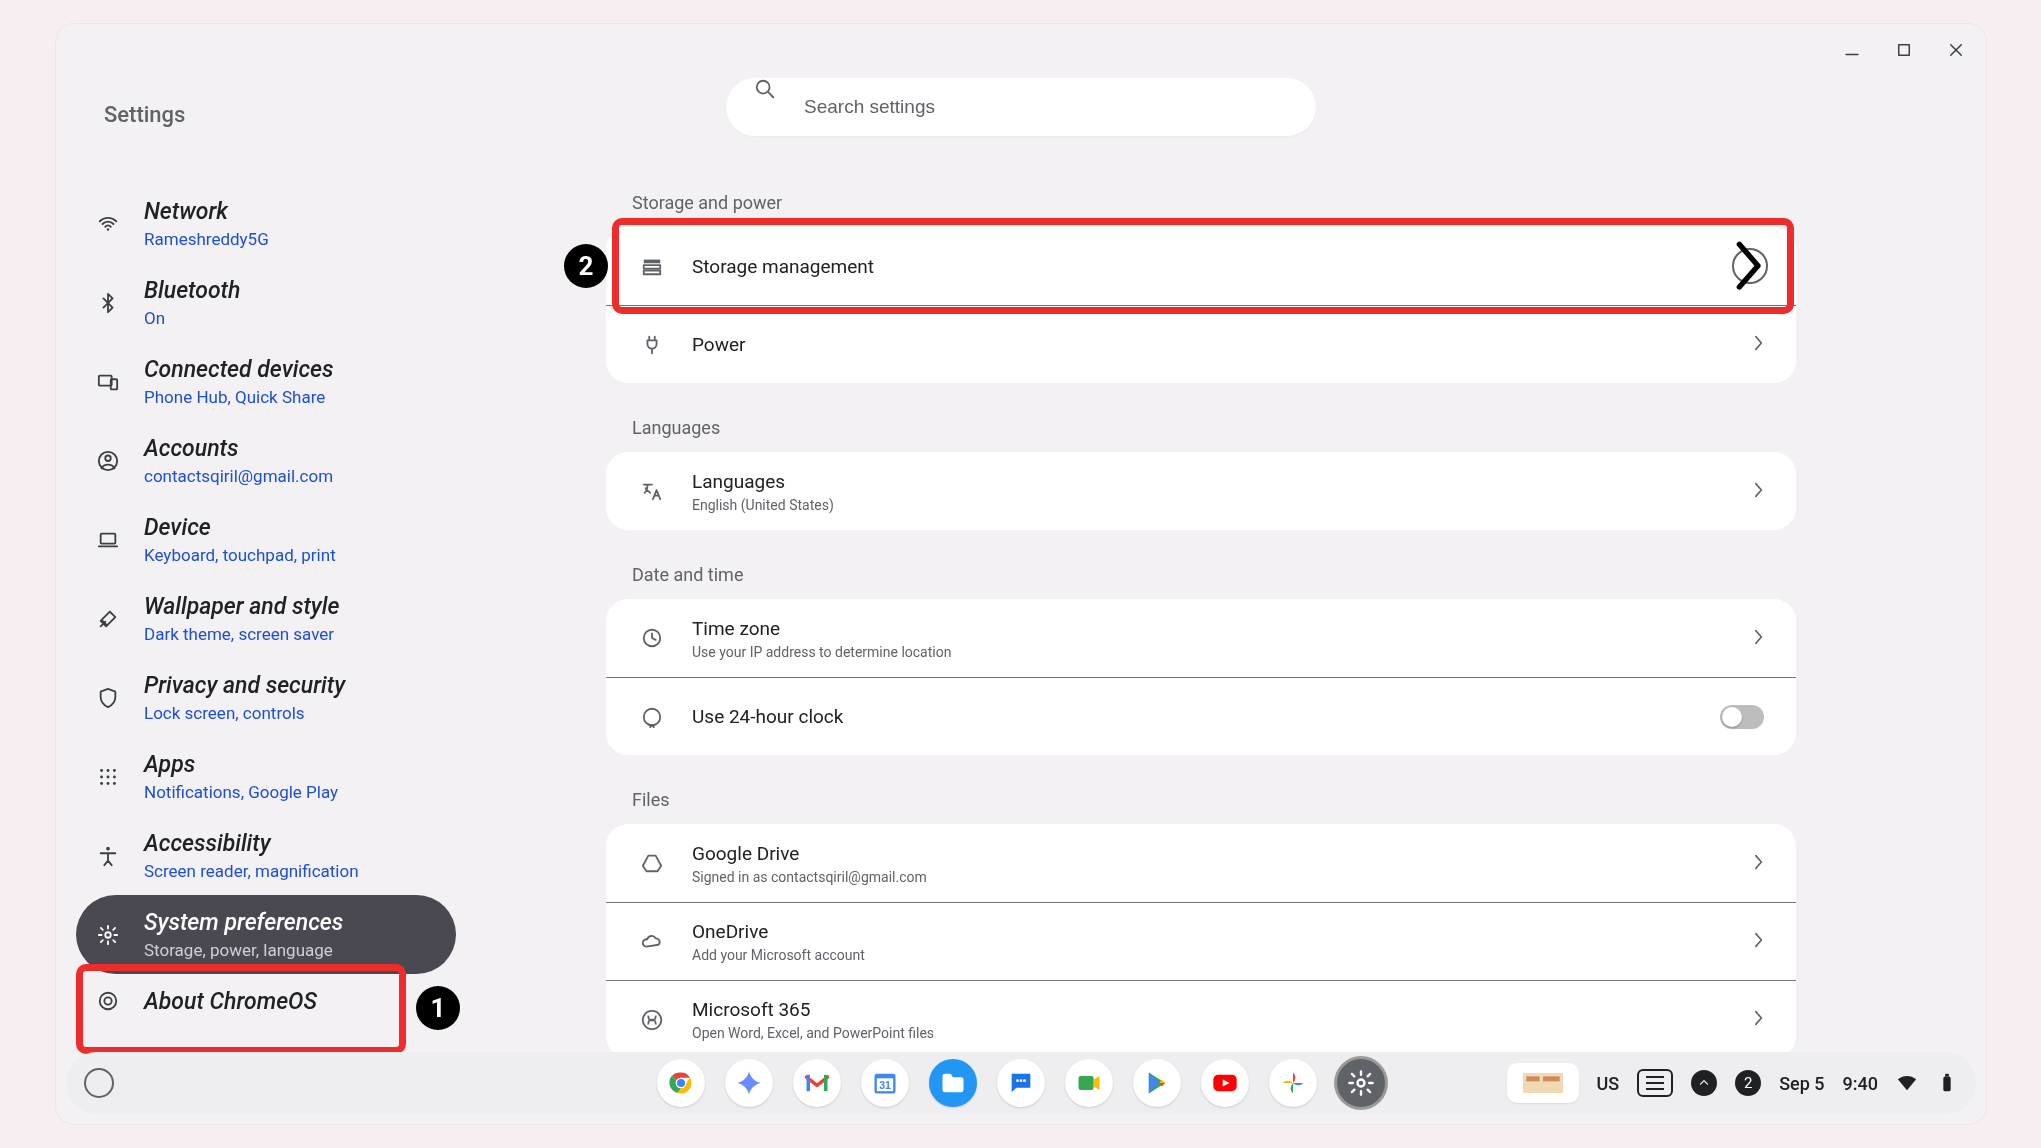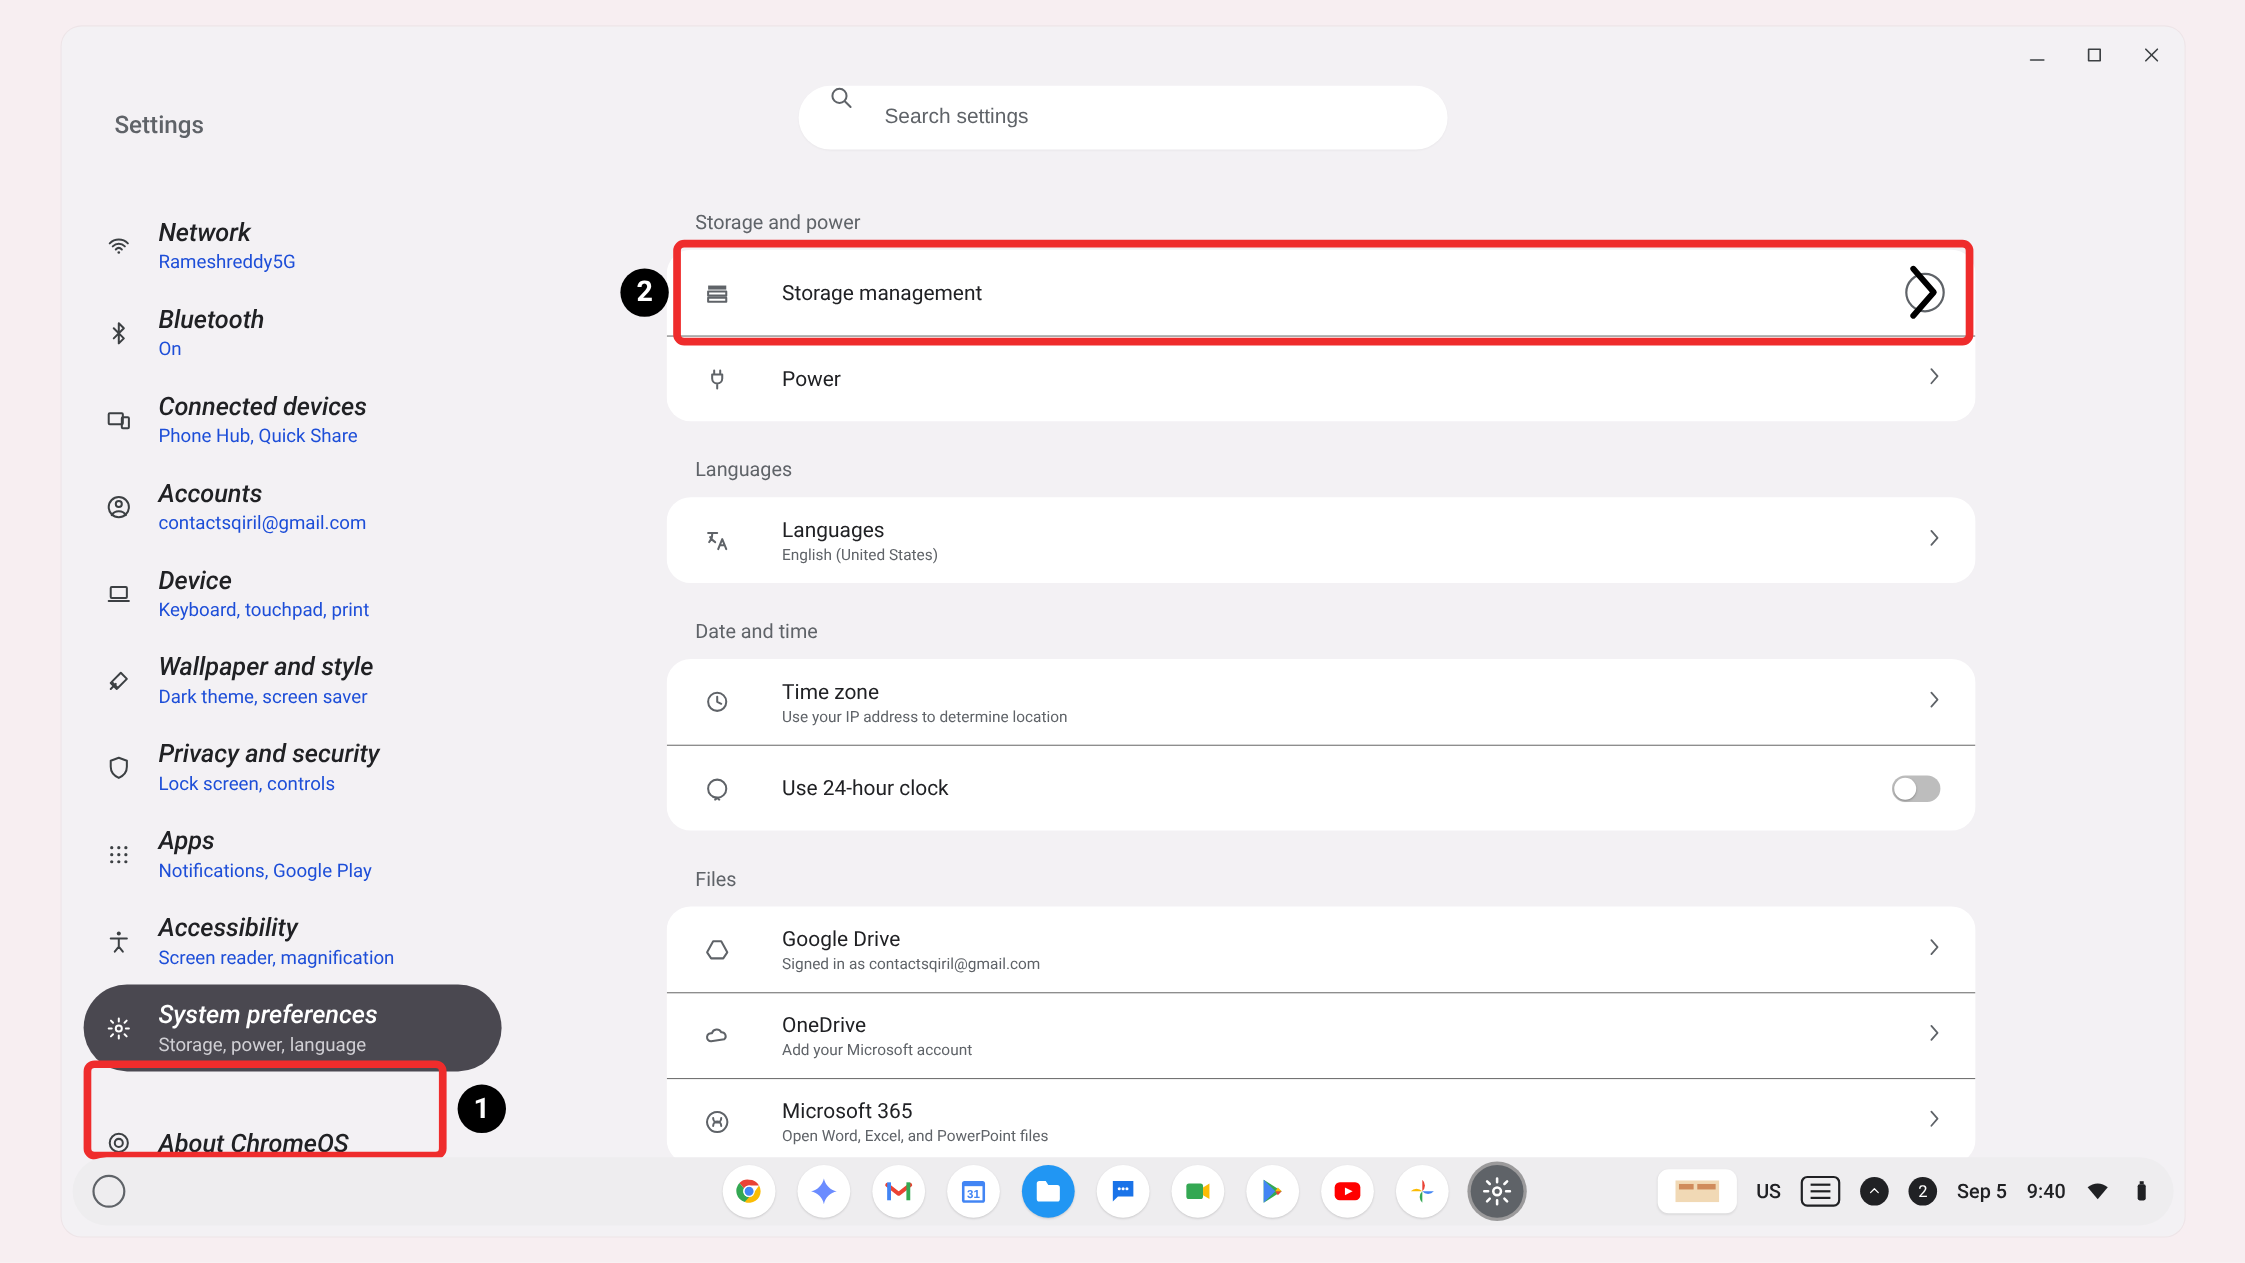--- a/index.html
+++ b/index.html
@@ -100,21 +100,21 @@
   }
   .card {
     background:#ffffff;
     border-radius: 22px;
     overflow:hidden;
     margin-bottom: 34px;
   }
   .row {
     display:flex; align-items:center;
     padding: 11px 32px;
-    gap: 45px;
+    gap: 26px;
     min-height: 78px;
     cursor:pointer;
     position:relative;
   }
   .row + .row { border-top: 1px solid #737373; }
   .row .row-icon {
     width:28px; height:28px; display:flex; align-items:center; justify-content:center;
     color:#5f6368; flex-shrink:0;
   }
   .row .row-icon svg { width:22px; height:22px; }
@@ -199,21 +199,21 @@
   .badge-round {
     width:26px; height:26px; border-radius:50%; background:#202124; color:#fff;
     display:flex; align-items:center; justify-content:center; font-size:15px;
   }
   .shelf-right svg.wifi, .shelf-right svg.batt { width:22px; height:22px; }
 
   
   .shelf-icon.active-ring { box-shadow: 0 0 0 3px rgba(0,0,0,0.35); }
 
   
-  .nav-item.cut { height:48px; min-height:48px; overflow:hidden; padding-top:20px;margin-top:38px; }
+  .nav-item.cut { height:48px; min-height:48px; overflow:hidden; padding-top:20px; }
 
   
   svg { stroke: currentColor; fill: none; stroke-width: 2; stroke-linecap: round; stroke-linejoin: round; }
   svg .filled { fill: currentColor; stroke:none; }
 
   .keyboard-pill {
     width:36px; height:28px; border:2px solid #202124; border-radius:6px;
     display:flex; align-items:center; justify-content:center;
   }
   .keyboard-pill::after{ content:""; width:18px; height:2px; background:#202124; box-shadow:0 -6px 0 #202124, 0 6px 0 #202124; }

